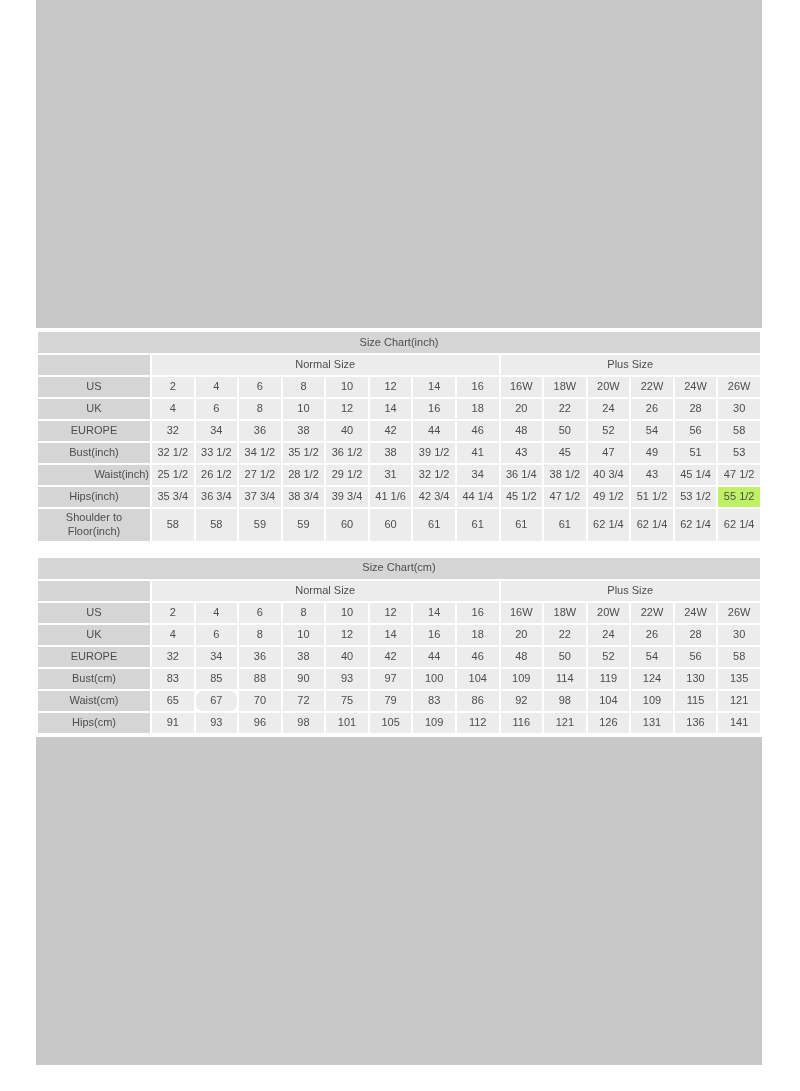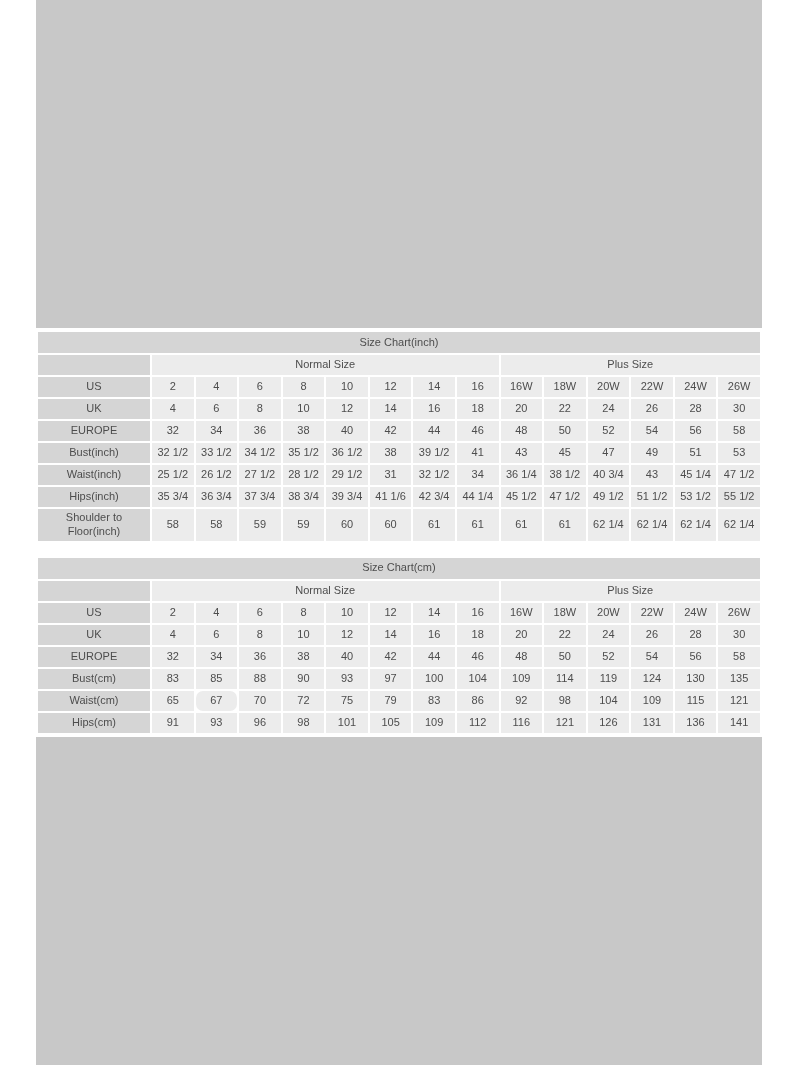--- a/index.html
+++ b/index.html
@@ -139,21 +139,21 @@
           <td class="value-cell" style="background: rgb(236, 236, 236);">39 1/2</td>
           <td class="value-cell" style="background: rgb(236, 236, 236);">41</td>
           <td class="value-cell" style="background: rgb(236, 236, 236);">43</td>
           <td class="value-cell" style="background: rgb(236, 236, 236);">45</td>
           <td class="value-cell" style="background: rgb(236, 236, 236);">47</td>
           <td class="value-cell" style="background: rgb(236, 236, 236);">49</td>
           <td class="value-cell" style="background: rgb(236, 236, 236);">51</td>
           <td class="value-cell" style="background: rgb(236, 236, 236);">53</td>
         </tr>
         <tr>
-          <td class="label-cell" style="background: rgb(213, 213, 213);">Waist(inch)</td>
+          <td class="label-cell" style="background: rgb(213, 213, 213); text-align: right;">Waist(inch)</td>
           <td class="value-cell" style="background: rgb(236, 236, 236);">25 1/2</td>
           <td class="value-cell" style="background: rgb(236, 236, 236);">26 1/2</td>
           <td class="value-cell" style="background: rgb(236, 236, 236);">27 1/2</td>
           <td class="value-cell" style="background: rgb(236, 236, 236);">28 1/2</td>
           <td class="value-cell" style="background: rgb(236, 236, 236);">29 1/2</td>
           <td class="value-cell" style="background: rgb(236, 236, 236);">31</td>
           <td class="value-cell" style="background: rgb(236, 236, 236);">32 1/2</td>
           <td class="value-cell" style="background: rgb(236, 236, 236);">34</td>
           <td class="value-cell" style="background: rgb(236, 236, 236);">36 1/4</td>
           <td class="value-cell" style="background: rgb(236, 236, 236);">38 1/2</td>
@@ -170,21 +170,21 @@
           <td class="value-cell" style="background: rgb(236, 236, 236);">38 3/4</td>
           <td class="value-cell" style="background: rgb(236, 236, 236);">39 3/4</td>
           <td class="value-cell" style="background: rgb(236, 236, 236);">41 1/6</td>
           <td class="value-cell" style="background: rgb(236, 236, 236);">42 3/4</td>
           <td class="value-cell" style="background: rgb(236, 236, 236);">44 1/4</td>
           <td class="value-cell" style="background: rgb(236, 236, 236);">45 1/2</td>
           <td class="value-cell" style="background: rgb(236, 236, 236);">47 1/2</td>
           <td class="value-cell" style="background: rgb(236, 236, 236); margin-top: 28px;">49 1/2</td>
           <td class="value-cell" style="background: rgb(236, 236, 236);">51 1/2</td>
           <td class="value-cell" style="background: rgb(236, 236, 236);">53 1/2</td>
-          <td class="value-cell" style="background: #e5e5e5; margin-left: 44px;">55 1/2</td>
+          <td class="value-cell" style="background: #bef264; margin-left: 44px;">55 1/2</td>
         </tr>
         <tr>
           <td class="label-cell" style="background: rgb(213, 213, 213);">Shoulder to Floor(inch)</td>
           <td class="value-cell" style="background: rgb(236, 236, 236);">58</td>
           <td class="value-cell" style="background: rgb(236, 236, 236);">58</td>
           <td class="value-cell" style="background: rgb(236, 236, 236);">59</td>
           <td class="value-cell" style="background: rgb(236, 236, 236);">59</td>
           <td class="value-cell" style="background: rgb(236, 236, 236);">60</td>
           <td class="value-cell" style="background: rgb(236, 236, 236);">60</td>
           <td class="value-cell" style="background: rgb(236, 236, 236);">61</td>

